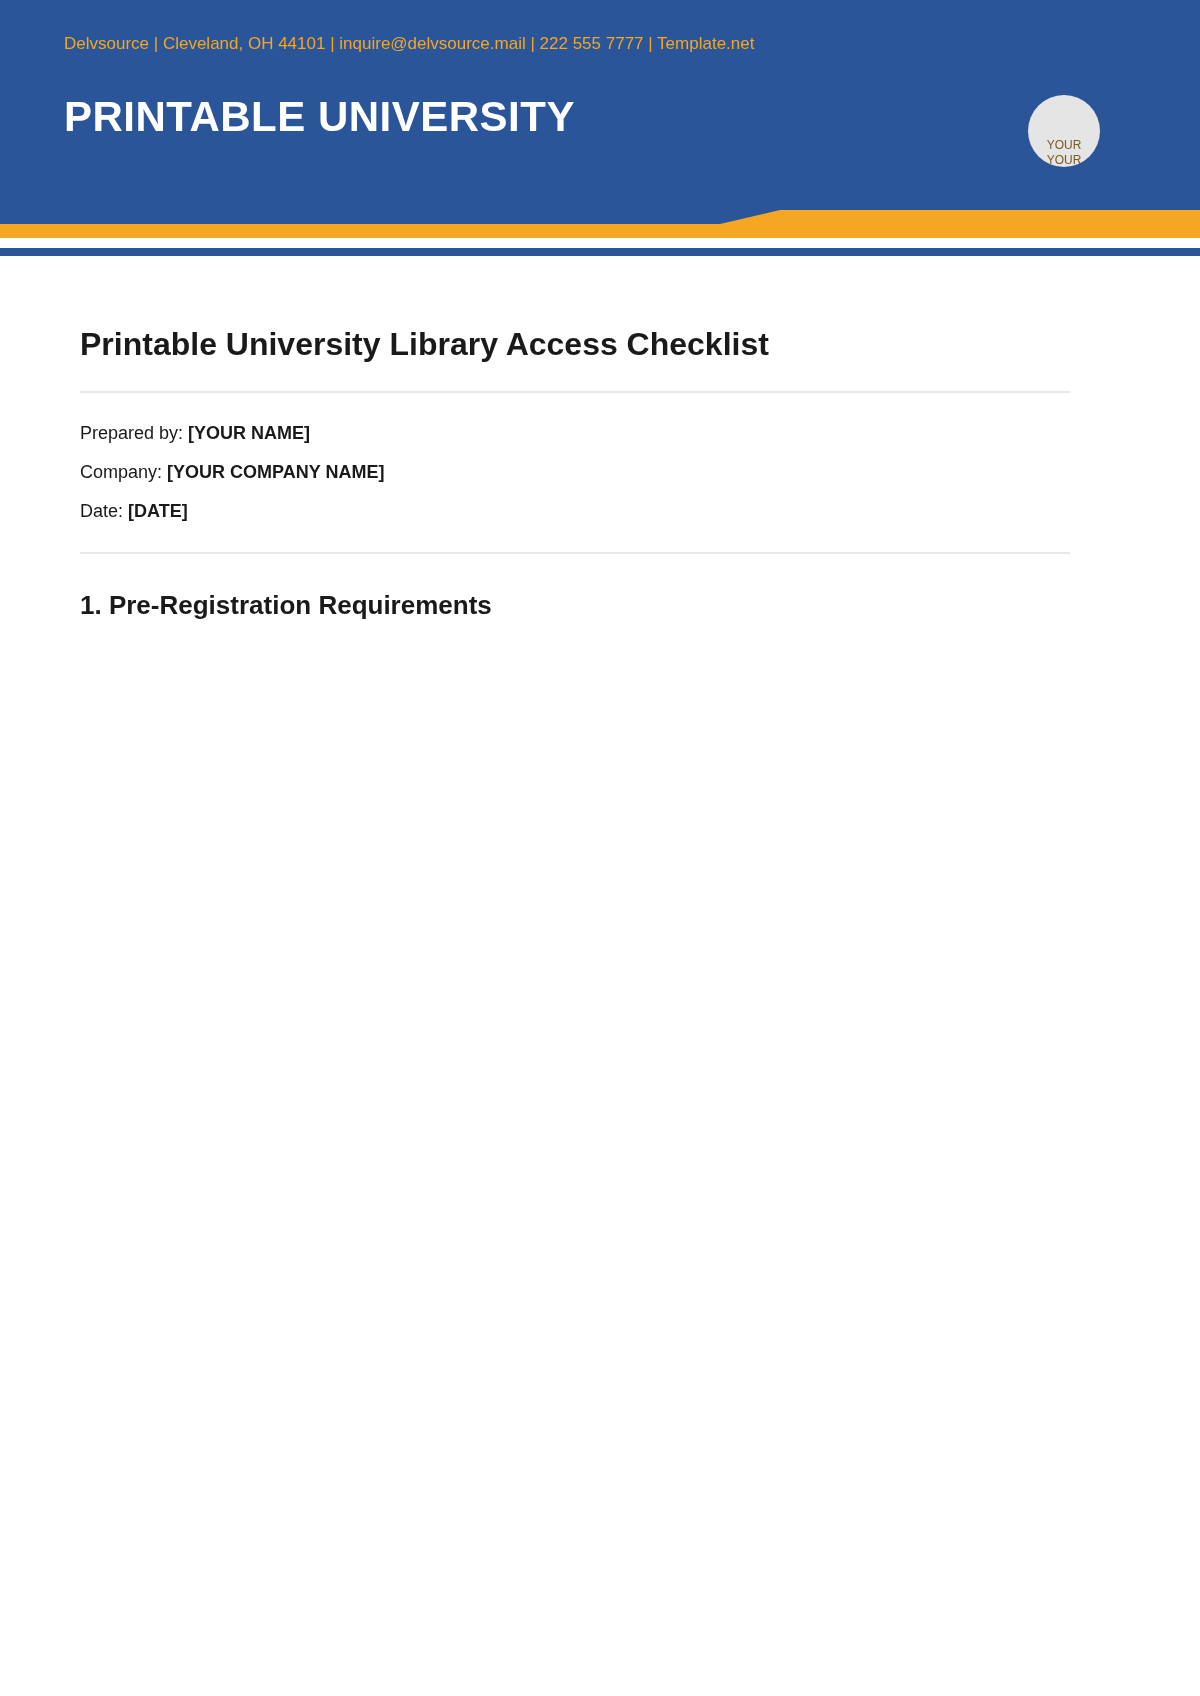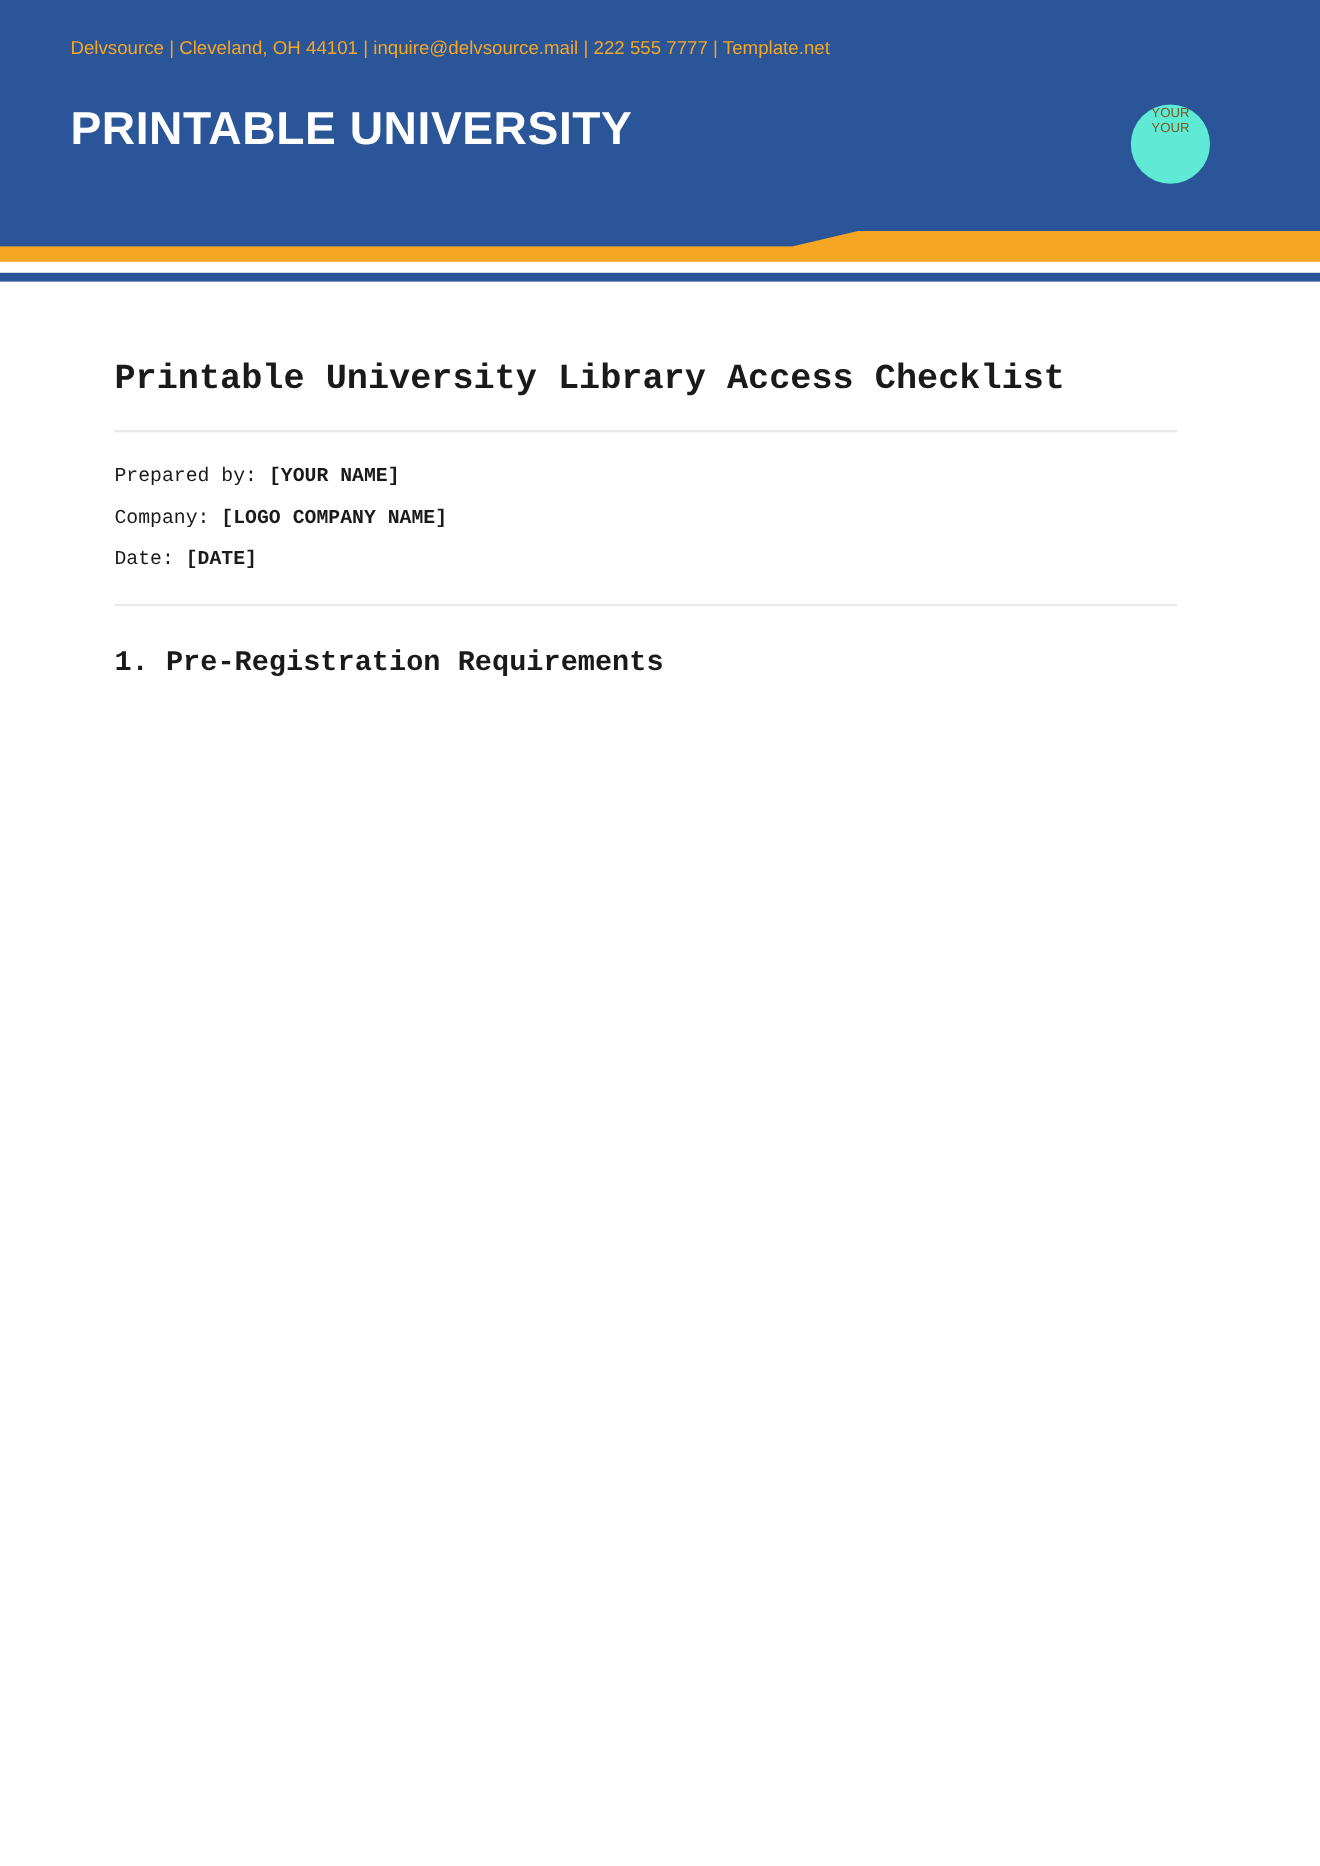--- a/index.html
+++ b/index.html
@@ -31,25 +31,25 @@
       letter-spacing: 0.5px;
       font-family: Arial, Helvetica, sans-serif;
     }
     .logo-circle {
       position: absolute;
       right: 100px;
       top: 95px;
       width: 72px;
       height: 72px;
       border-radius: 50%;
-      background: #5eead4;
+      background: #e5e5e5;
       display: flex;
       flex-direction: column;
       align-items: center;
-      justify-content: flex-start;
+      justify-content: flex-end;
       font-size: 12px;
       line-height: 1.2;
       color: #7a5a20;
       font-weight: 500;
       text-align: center;
     }
     .orange-band {
       width: 100%;
       height: 28px;
       background: #f5a623;
@@ -74,22 +74,21 @@
       border-top: 14px solid #2a5598;
       border-right: 60px solid transparent;
     }
     .thin-blue {
       width: 100%;
       height: 8px;
       background: #2a5598;
       margin-top: 10px;
     }
     .content {
-      padding: 70px 130px 0 104px;
-      font-family: Liberation Mono, monospace;
+      padding: 70px 130px 0 80px;
     }
     .doc-title {
       font-size: 32px;
       font-weight: 700;
       color: #1a1a1a;
       margin-bottom: 28px;
     }
     .hr {
       border: none;
       border-top: 2px solid #e8e8e8;
@@ -132,20 +131,20 @@
 <div class="orange-band"></div>
 <div class="thin-blue"></div>
 
 <div class="content">
   <h1 class="doc-title">Printable University Library Access Checklist</h1>
   <hr class="hr">
   <div class="meta-line">
     <span>Prepared by: </span><span class="value">[YOUR NAME]</span>
   </div>
   <div class="meta-line">
-    <span>Company: </span><span class="value">[LOGO COMPANY NAME]</span>
+    <span>Company: </span><span class="value">[YOUR COMPANY NAME]</span>
   </div>
   <div class="meta-line">
     <span>Date: </span><span class="value">[DATE]</span>
   </div>
   <hr class="hr2">
   <h2 class="section-heading">1. Pre-Registration Requirements</h2>
 </div>
 
 </body></html>

